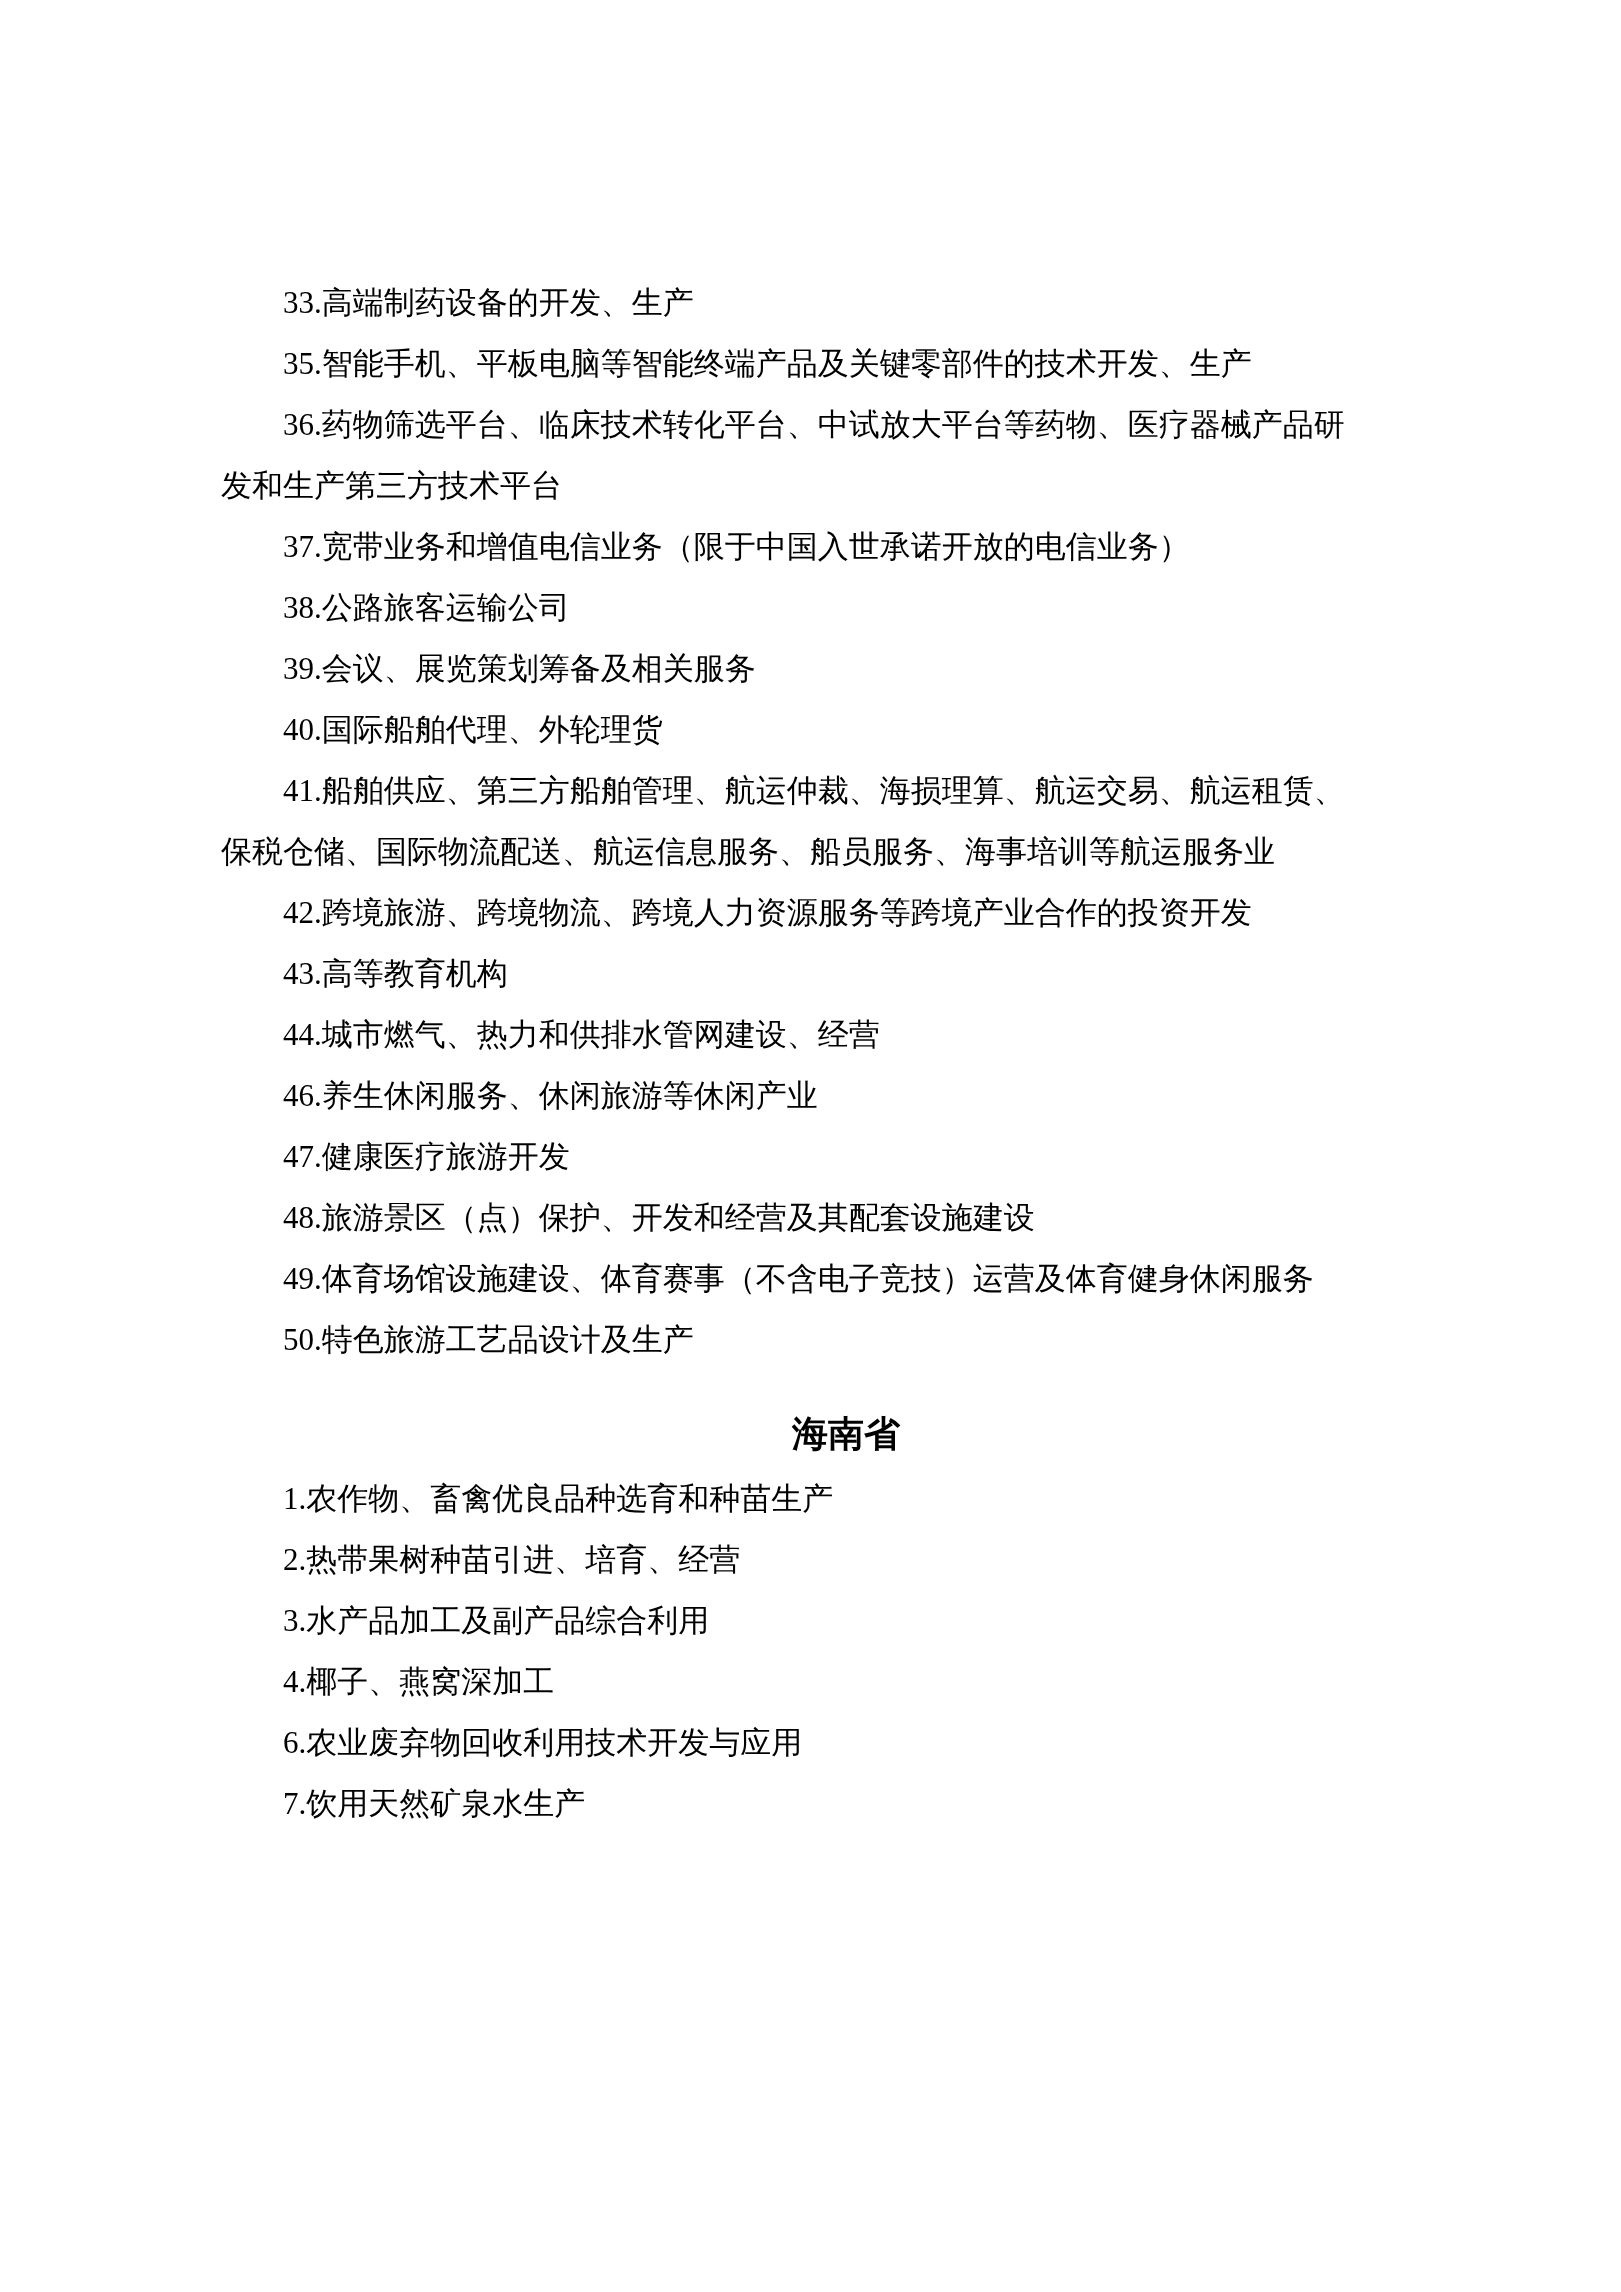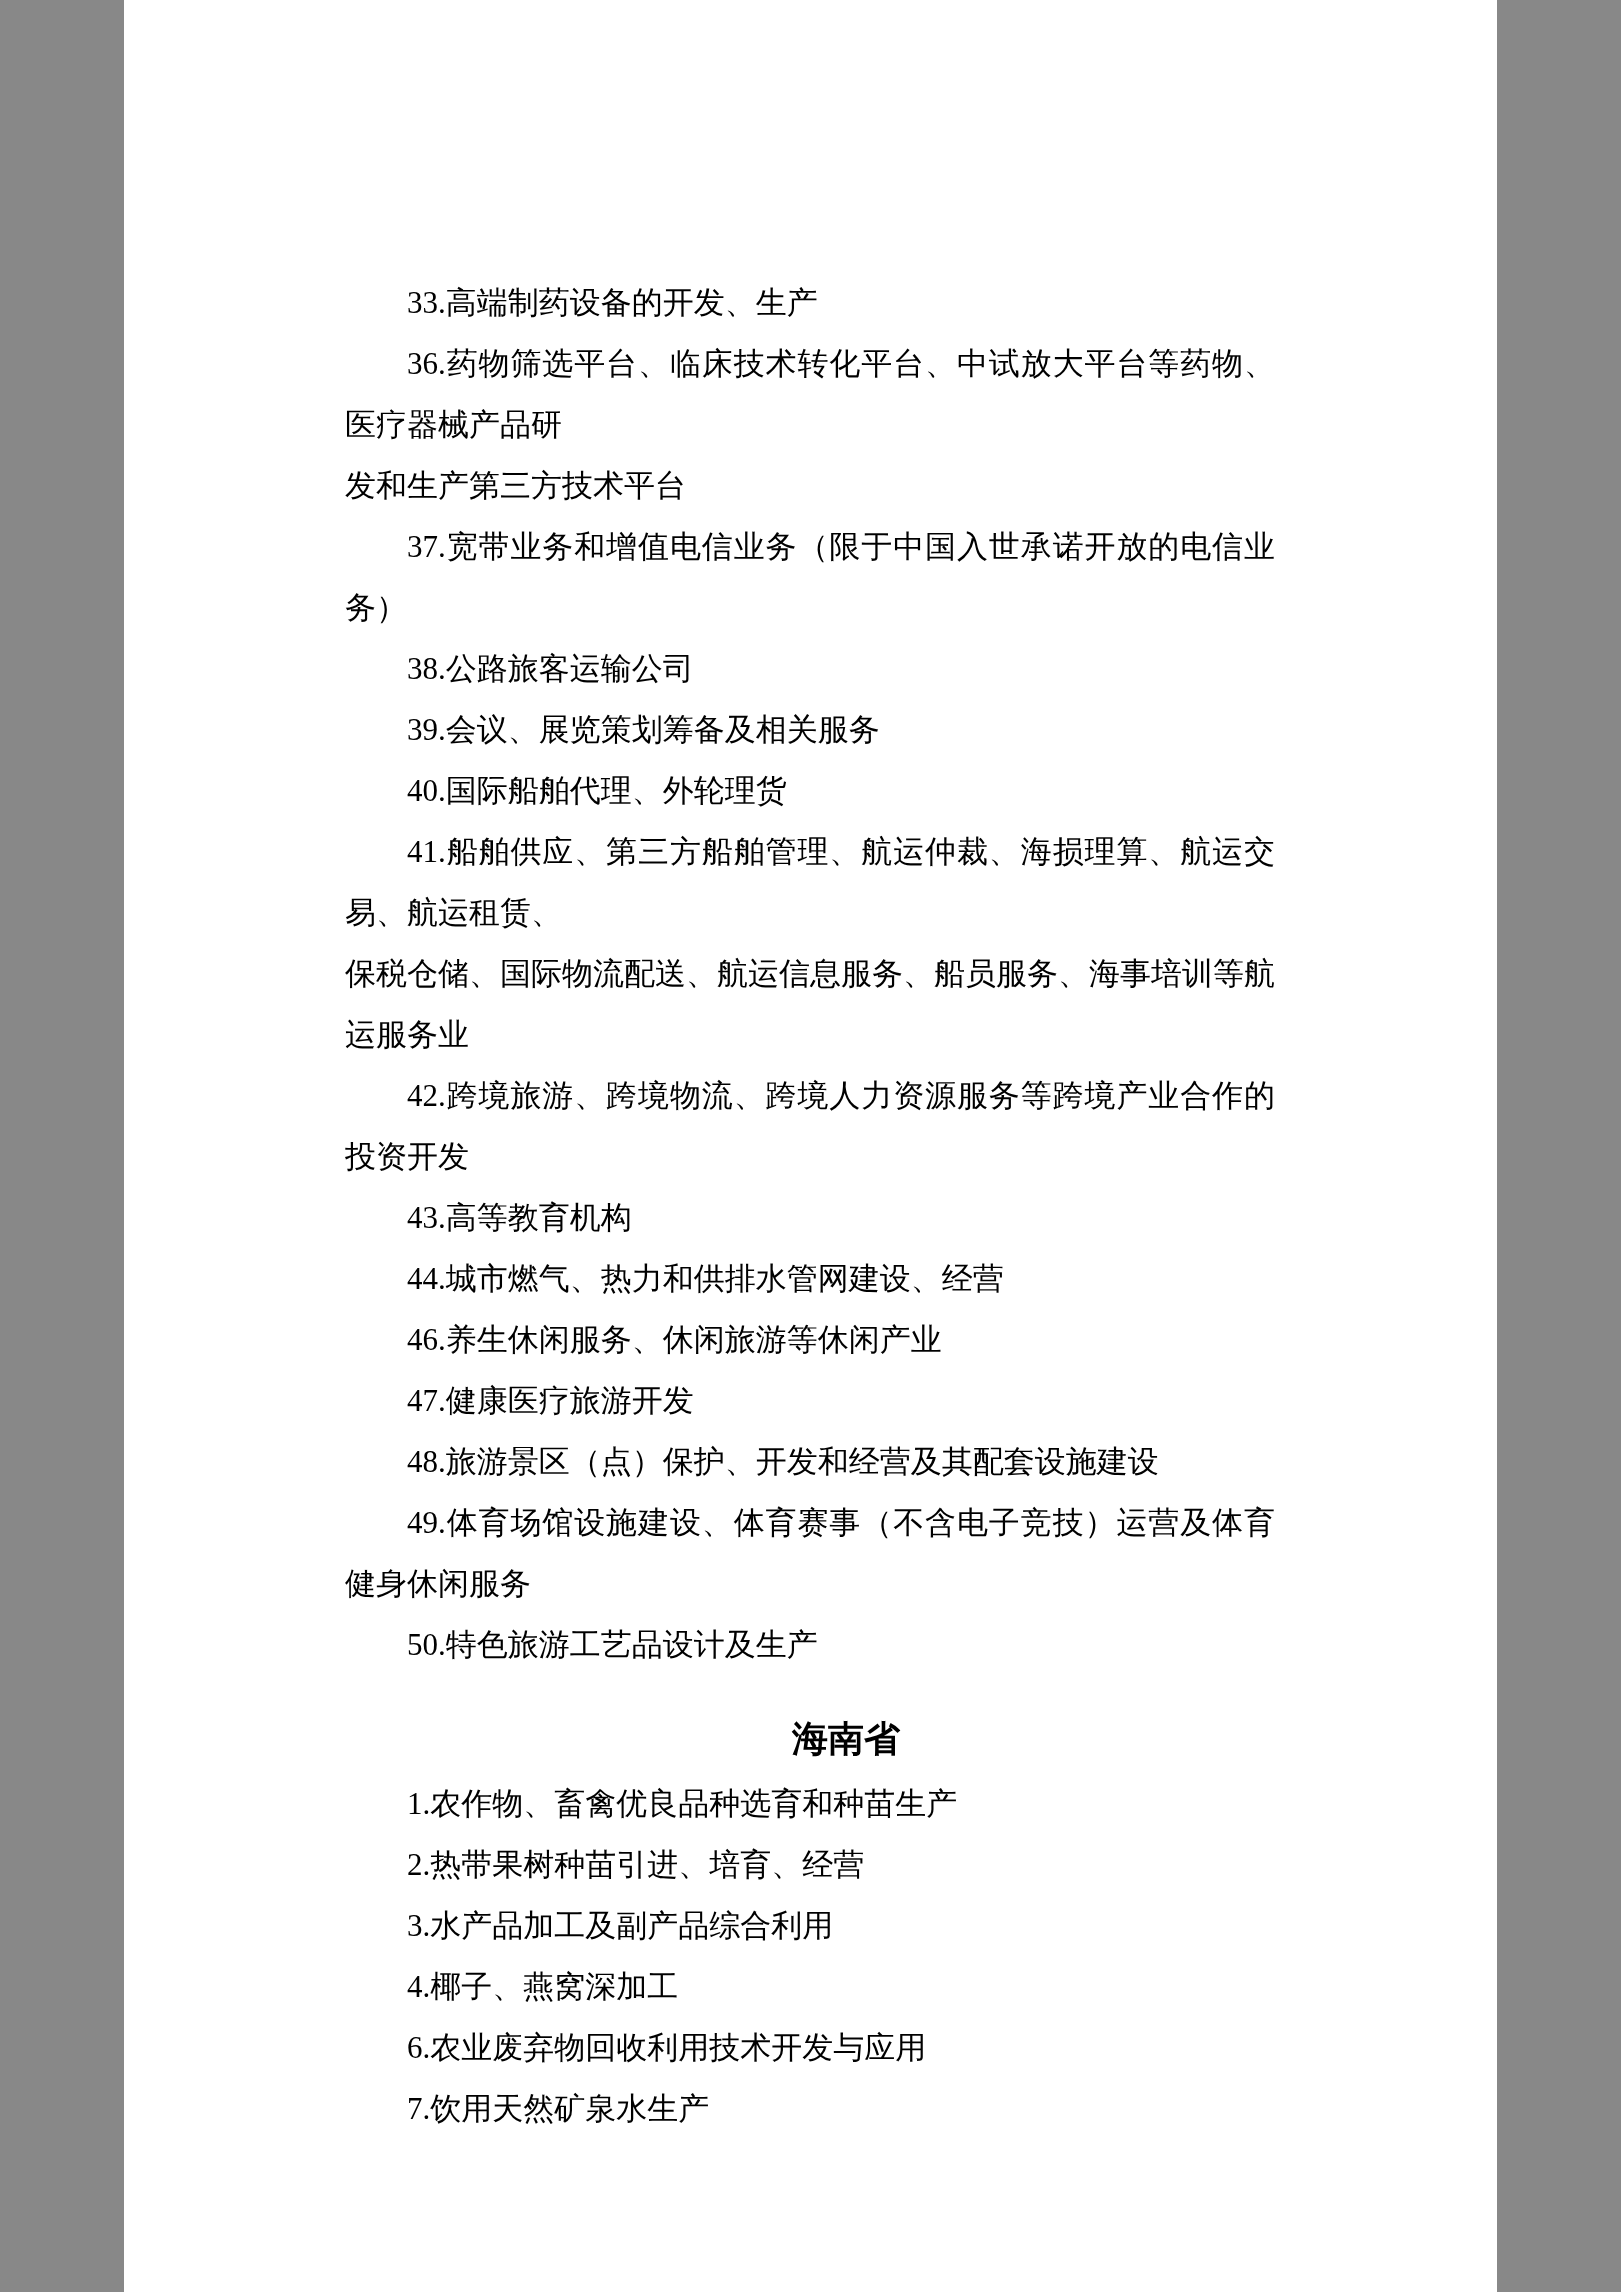--- a/index.html
+++ b/index.html
@@ -2,21 +2,21 @@
 <html lang="zh"><head>
 <meta charset="utf-8">
 <style>
   html, body {
     margin: 0;
     padding: 0;
     background: #888;
   }
   .page {
     position: relative;
-    width: 1373px;
+    width: 1621px;
     height: 2293px;
     margin: 0 auto;
     background: #ffffff;
     color: #000000;
     overflow: hidden;
     font-family: "Liberation Serif", "DejaVu Serif", serif;
   }
   .content {
     box-sizing: border-box;
     padding: 272px 222px 0 221px;
@@ -41,20 +41,21 @@
     line-height: 69px;
     text-align: center;
   }
 </style>
 </head>
 <body>
 
 <div class="page">
   <div class="content">
     <p class="item">33.高端制药设备的开发、生产</p>
+    <p class="item">35.智能手机、平板电脑等智能终端产品及关键零部件的技术开发、生产</p>
     <p class="item">36.药物筛选平台、临床技术转化平台、中试放大平台等药物、医疗器械产品研
 发和生产第三方技术平台</p>
     <p class="item">37.宽带业务和增值电信业务（限于中国入世承诺开放的电信业务）</p>
     <p class="item">38.公路旅客运输公司</p>
     <p class="item">39.会议、展览策划筹备及相关服务</p>
     <p class="item">40.国际船舶代理、外轮理货</p>
     <p class="item">41.船舶供应、第三方船舶管理、航运仲裁、海损理算、航运交易、航运租赁、
 保税仓储、国际物流配送、航运信息服务、船员服务、海事培训等航运服务业</p>
     <p class="item">42.跨境旅游、跨境物流、跨境人力资源服务等跨境产业合作的投资开发</p>
     <p class="item">43.高等教育机构</p>

